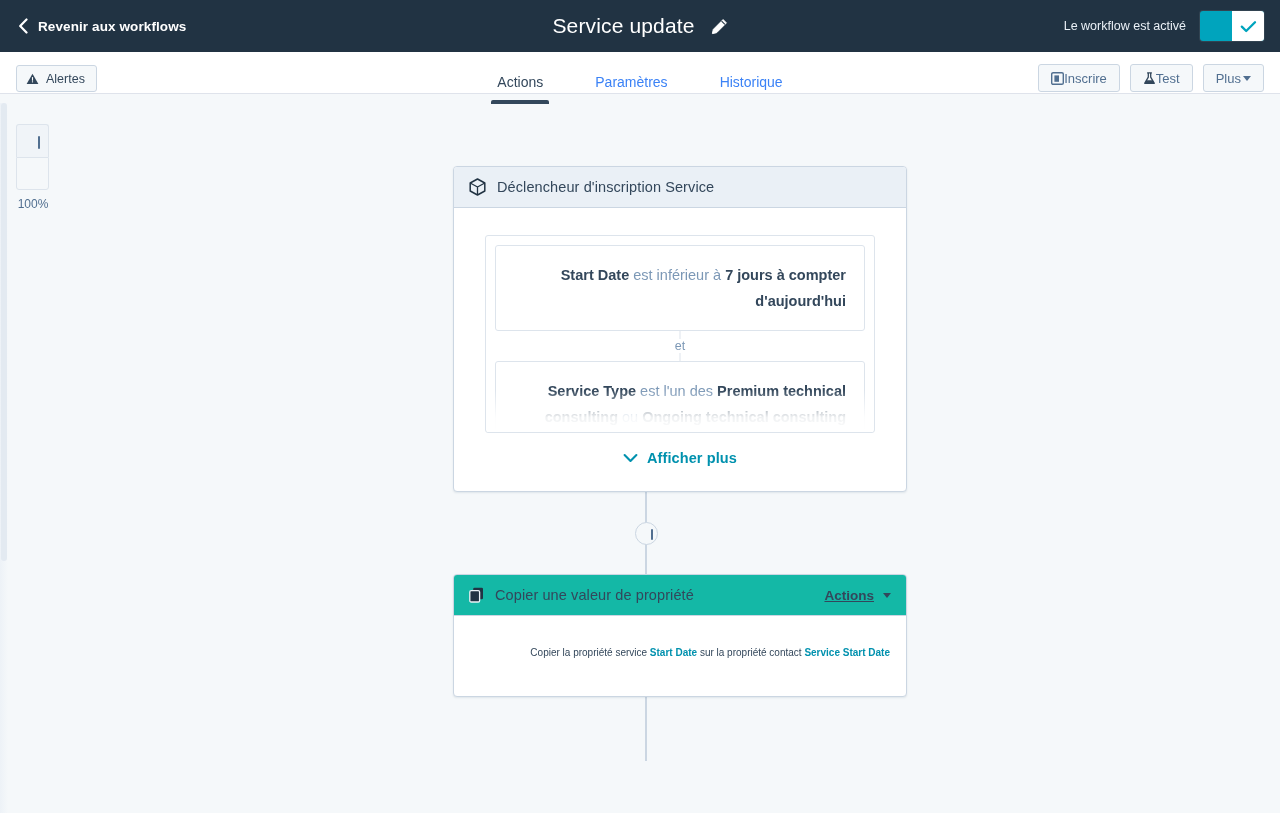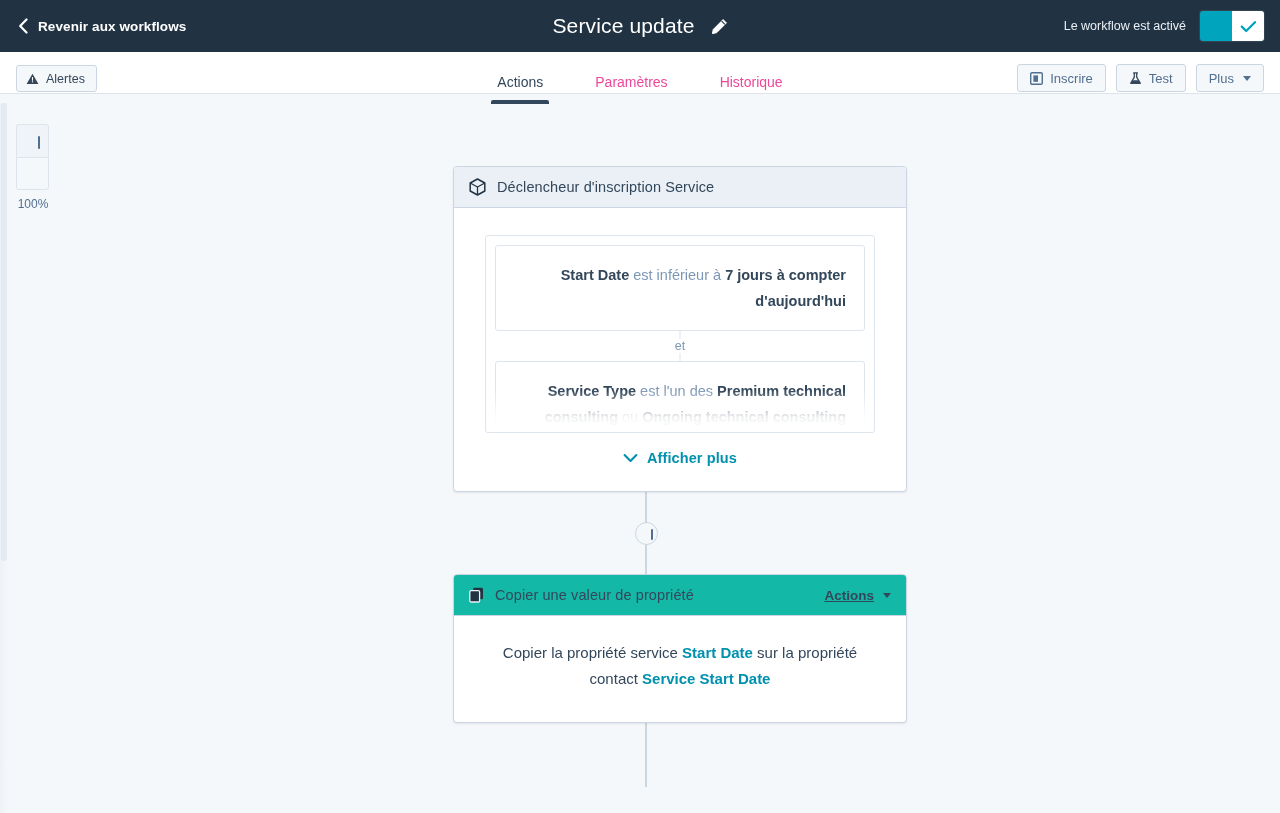--- a/index.html
+++ b/index.html
@@ -98,40 +98,40 @@
   .tabs {
     position: absolute; left: 0; right: 0; top: 0;
     height: 51px;
     display: flex; align-items: flex-end; justify-content: center;
     gap: 0;
   }
   .tab {
     position: relative;
     padding: 0 26px 13px 26px;
     font-size: 14px;
-    color: #ec4899;
+    color: #3b82f6;
     cursor: pointer;
     white-space: nowrap;
   }
   .tab.active { color: #33475B; }
   .tab.active::after {
     content: "";
     position: absolute; left: 20px; right: 20px; bottom: -1px;
     height: 4px; border-radius: 2px 2px 0 0;
     background: #33475B;
   }
 
   .nav-actions {
     position: absolute; right: 16px; top: 12px;
     display: flex; align-items: center; gap: 10px;
   }
   .nav-btn {
     height: 28px;
     padding: 0 12px;
-    display: flex; align-items: center; gap: 7px;
+    display: flex; align-items: center; gap: 0;
     background: #F5F8FA;
     border: 1px solid #CBD6E2;
     border-radius: 3px;
     color: #516F90;
     font-size: 13px;
     cursor: pointer;
     white-space: nowrap;
   }
   .nav-btn svg { display: block; }
   .caret-tri {
@@ -327,23 +327,23 @@
   }
   .tail-connector::before {
     content: "";
     position: absolute; left: 50%; top: 0; bottom: 0;
     width: 2px; background: #CBD6E2;
     transform: translateX(-1px);
   }
 
   
   .action-body {
-    padding: 24px 30px 30px 30px;
-    text-align: center;
-    font-size: 15px;
+    padding: 24px 16px 30px 30px;
+    text-align: right;
+    font-size: 10px;
     line-height: 26px;
     color: #33475B;
   }
   .action-body b { color: #0091AE; font-weight: bold; }
 </style>
 </head>
 <body>
 
 <div class="top-header">
 

